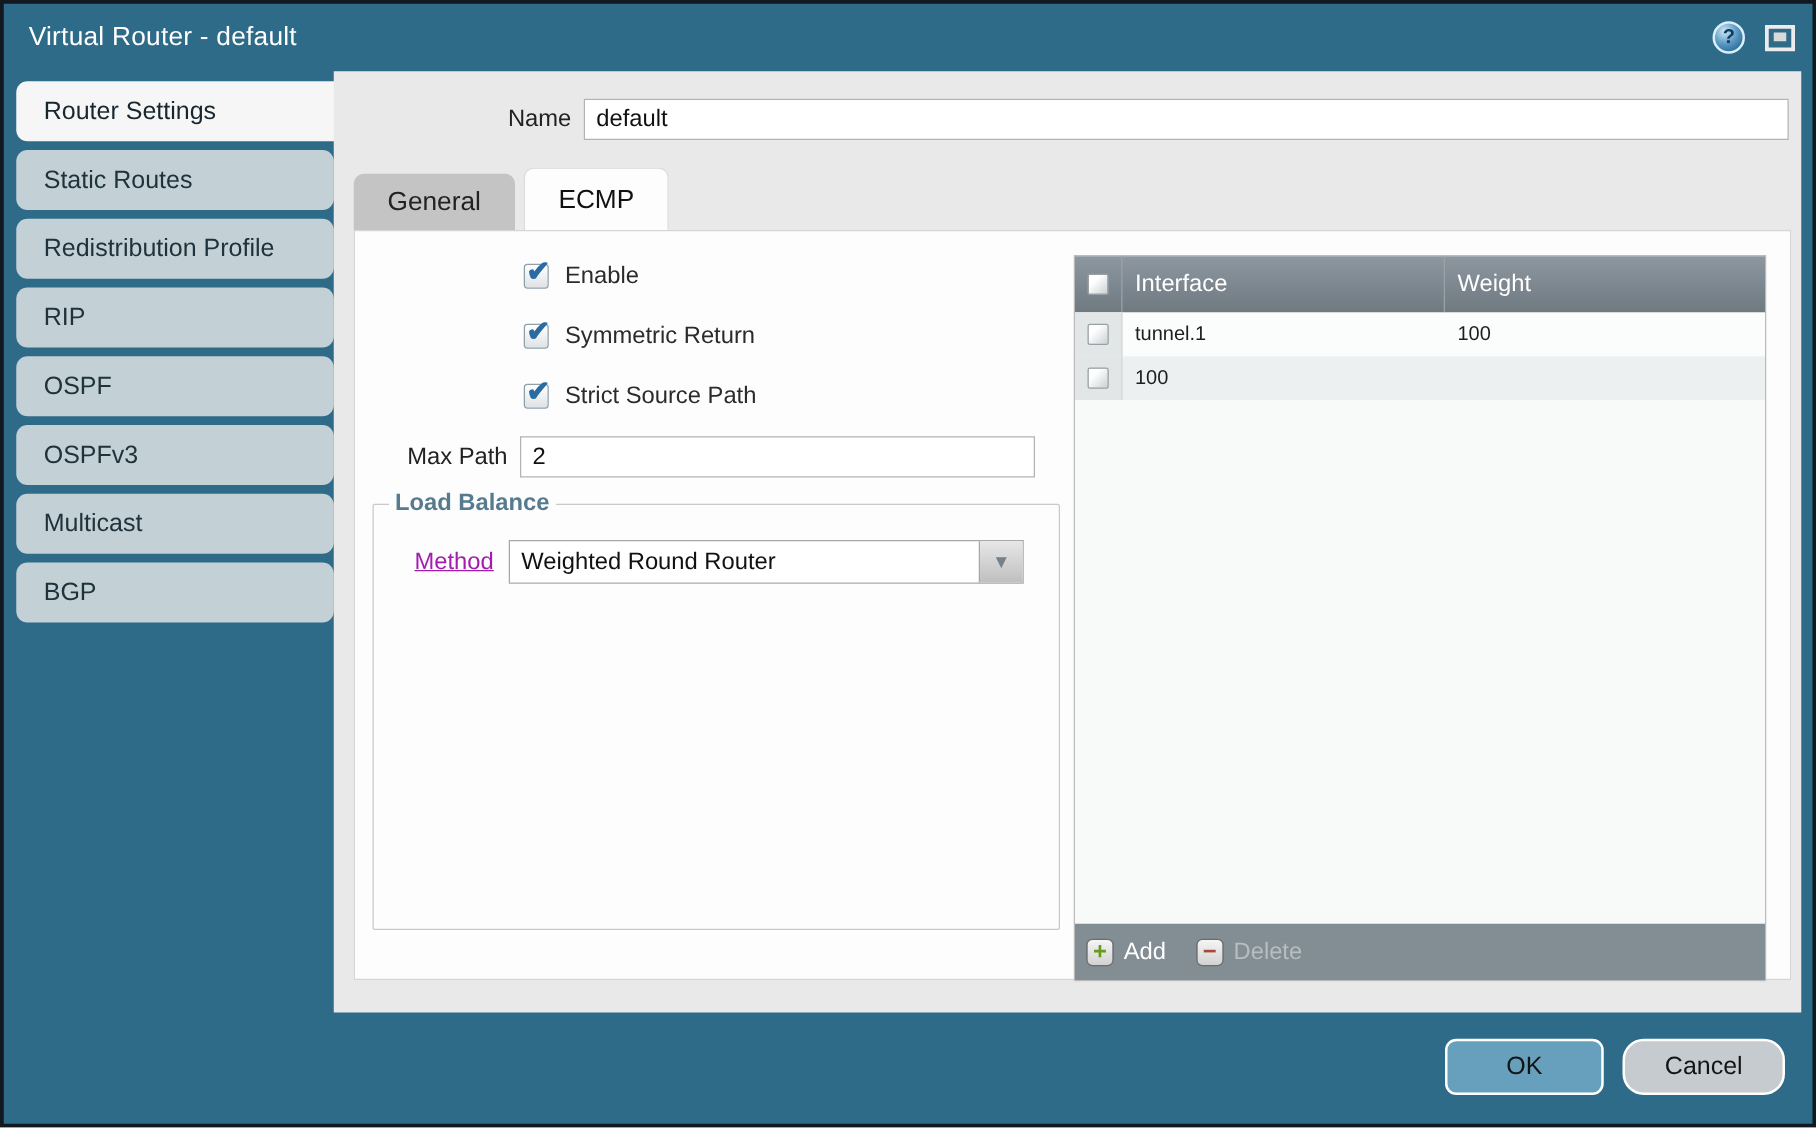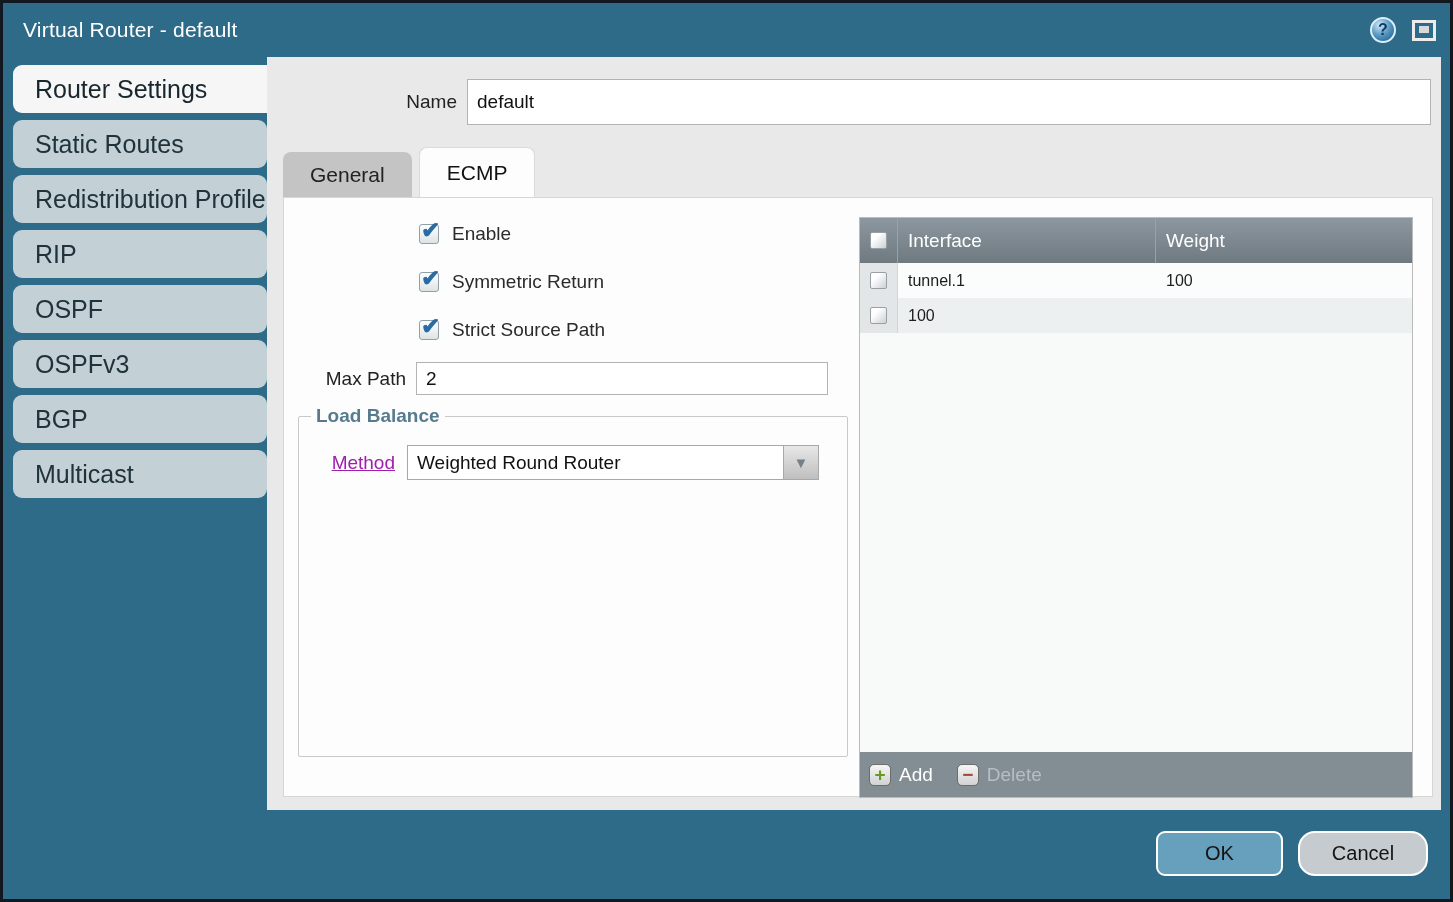--- a/index.html
+++ b/index.html
@@ -35,38 +35,38 @@
     display: flex; align-items: center; justify-content: center; cursor: pointer;
   }
   .win-icon .inner { width: 10px; height: 7px; background: #d9d9d9; margin-bottom: 2px; }
 
   
   .sidebar { position: absolute; top: 62px; left: 10px; width: 262px; }
   .side-tab {
     width: 254px; height: 48px; margin-bottom: 7px;
     background: #c3d1d6; border-radius: 9px;
     display: flex; align-items: center; padding-left: 22px;
-    font-size: 25px; color: #20323b; cursor: pointer;
+    font-size: 20px; color: #20323b; cursor: pointer;
   }
   .side-tab.active {
     width: 262px; border-radius: 9px 0 0 9px;
     background: #f6f6f6; color: #18262e;
   }
 
   
   .content {
     position: absolute; left: 264px; top: 54px;
     width: 1174px; height: 753px;
     background: #e9e9e9;
   }
 
   .name-row { display: flex; align-items: center; padding: 22px 10px 0 0; }
   .name-row label { width: 200px; text-align: right; padding-right: 10px; font-size: 19px; color: #222; }
   .name-row input {
-    flex: 1; height: 46px; border: 1px solid #b3b3b3; background: #fff;
+    flex: 1; height: 33px; border: 1px solid #b3b3b3; background: #fff;
     font-family: inherit; font-size: 19px; color: #111; padding: 0 9px;
   }
 
   .tabstrip { display: flex; align-items: flex-end; height: 50px; margin-top: 22px; padding-left: 16px; }
   .tab {
     display: flex; align-items: center; padding: 0 27px;
     font-size: 21px; border-radius: 8px 8px 0 0; cursor: pointer;
   }
   .tab.general { height: 45px; background: #c4c4c4; color: #222; margin-right: 7px; }
   .tab.ecmp { height: 50px; background: #fdfdfd; color: #111; position: relative; z-index: 2;
@@ -193,24 +193,24 @@
     <div class="side-tab">
         <span>RIP</span>
       </div>
     <div class="side-tab">
         <span>OSPF</span>
       </div>
     <div class="side-tab">
         <span>OSPFv3</span>
       </div>
     <div class="side-tab">
+        <span>Multicast</span>
+      </div>
+    <div class="side-tab">
         <span>BGP</span>
-      </div>
-    <div class="side-tab">
-        <span>Multicast</span>
       </div>
   </div>
 
   <div class="content">
 
     <div class="name-row">
       <label>Name</label>
       <input type="text" value="default" style="">
     </div>
 

